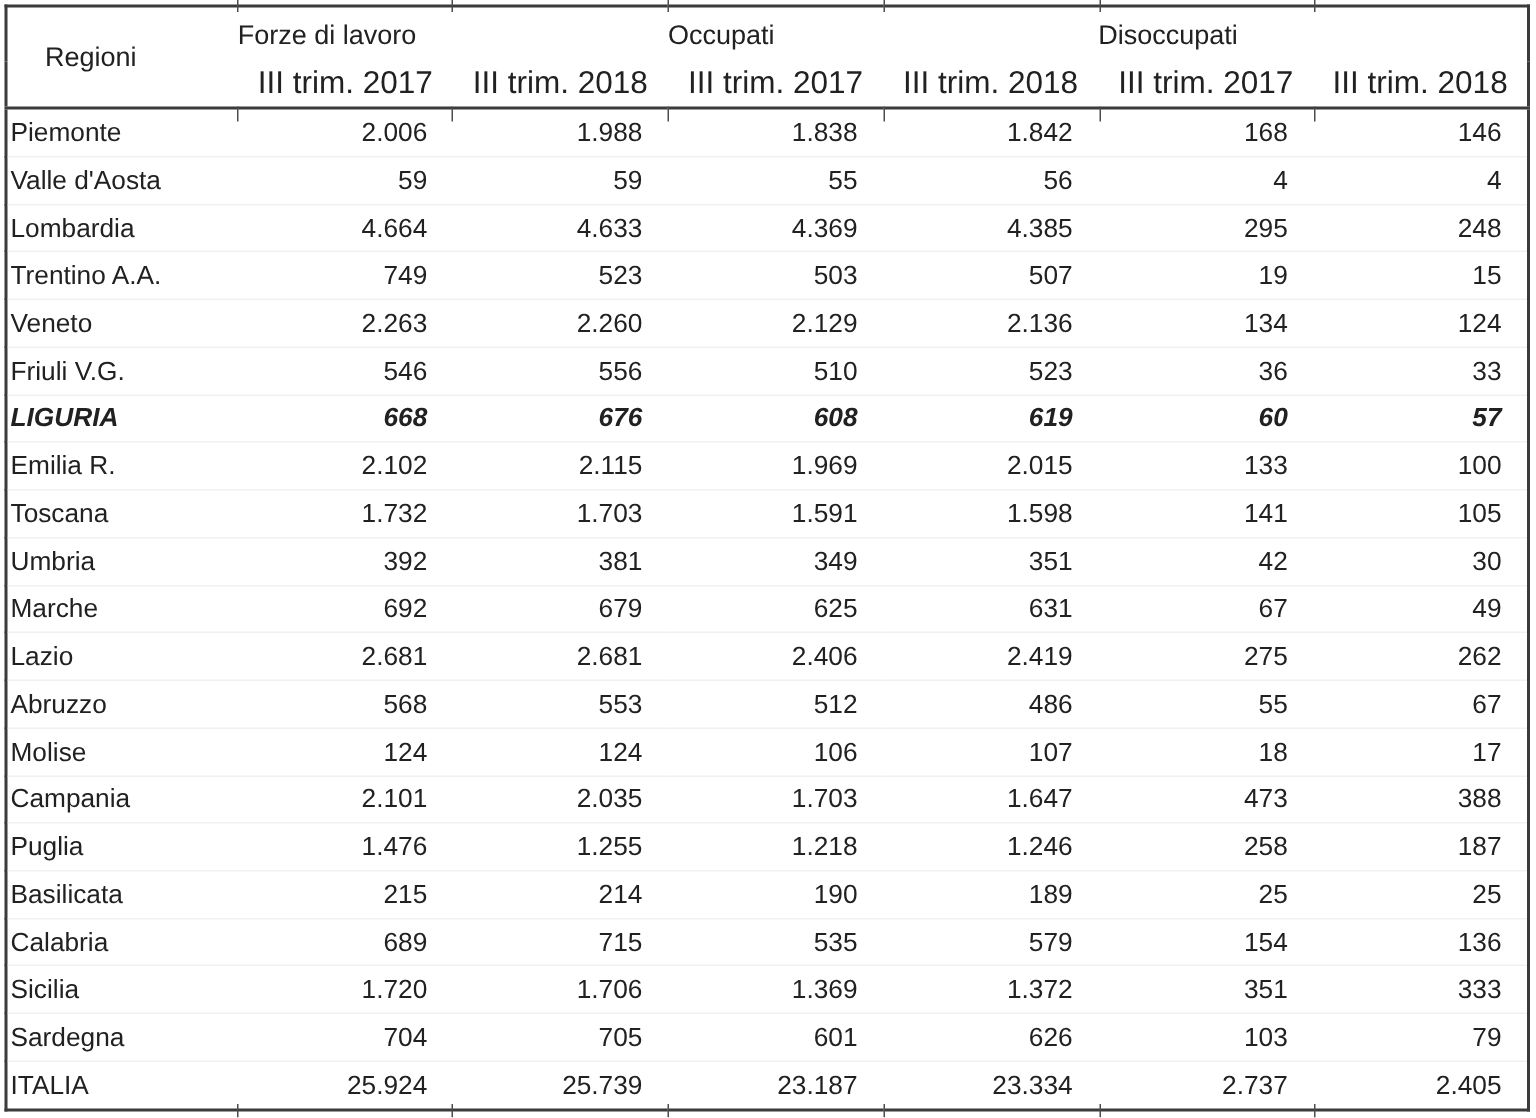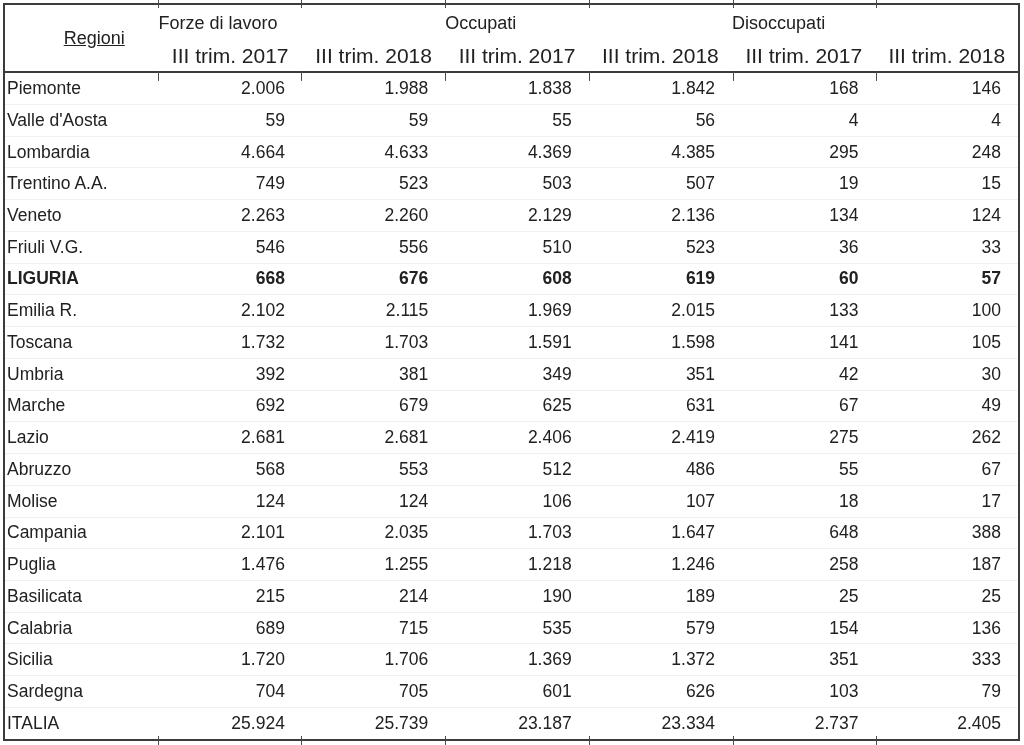--- a/index.html
+++ b/index.html
@@ -27,38 +27,37 @@
   thead tr.group-row { height: 37px; }
   thead tr.sub-row   { height: 31px; }
   th {
     font-weight: 400;
     font-size: 18px;
     padding: 0;
     white-space: nowrap;
     overflow: hidden;
   }
   th.region-h {
-    text-align: center;
+    text-align: left;
     padding-left: 25px;
     vertical-align: middle;
-    text-decoration: underline;
   }
   th.group-h { text-align: left; vertical-align: middle; }
   th.sub-h   { text-align: center; vertical-align: middle; font-size: 21px; }
   tbody td {
     font-size: 17.5px;
     padding: 0;
     white-space: nowrap;
     overflow: hidden;
     border-top: 1px solid #f1f1f1;
     vertical-align: middle;
   }
   tbody td.region { text-align: left;  padding-left: 2px; }
   tbody td.num    { text-align: right; padding-right: 17px; }
-  tbody tr.bold td { font-weight: 700; }
+  tbody tr.bold td { font-weight: 700; font-style: italic; }
   .tick {
     position: absolute;
     width: 1px;
     background: #4c4c4c;
   }
   .tick.t-top { top: -4px;  height: 9px; }
   .tick.t-mid { top: 68px;  height: 10px; }
   .tick.t-bot { bottom: -5px; height: 10px; }
 </style>
 </head>
@@ -218,21 +217,21 @@
             <td class="num">107</td>
             <td class="num">18</td>
             <td class="num">17</td>
           </tr>
           <tr>
             <td class="region">Campania</td>
             <td class="num">2.101</td>
             <td class="num">2.035</td>
             <td class="num">1.703</td>
             <td class="num">1.647</td>
-            <td class="num">648</td>
+            <td class="num">473</td>
             <td class="num">388</td>
           </tr>
           <tr>
             <td class="region">Puglia</td>
             <td class="num">1.476</td>
             <td class="num">1.255</td>
             <td class="num">1.218</td>
             <td class="num">1.246</td>
             <td class="num">258</td>
             <td class="num">187</td>

